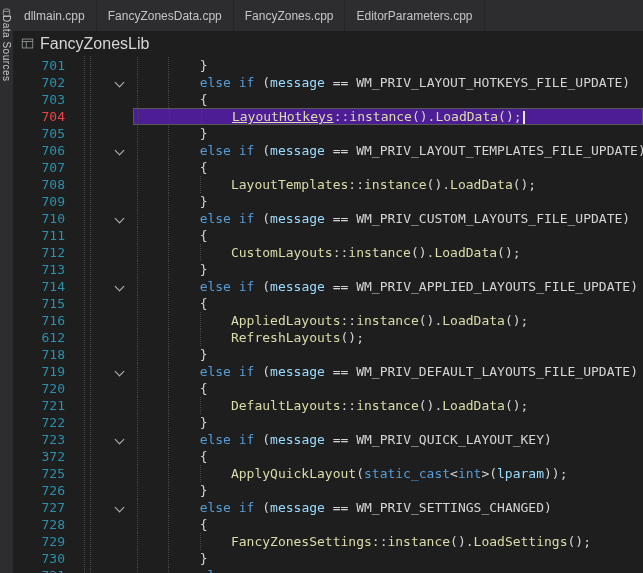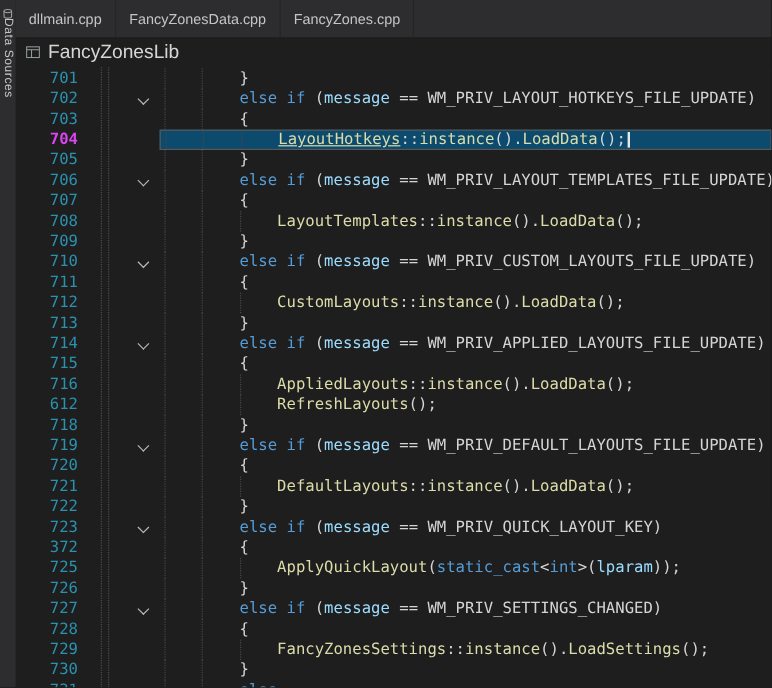--- a/index.html
+++ b/index.html
@@ -27,26 +27,26 @@
   .nav-ico{display:inline-flex;margin-right:6px;}
   .nav-label{font-size:16px;color:#d6d6d6;}
 
   
   .editor{position:absolute;left:13px;top:56px;right:0;bottom:0;
           font-family:"DejaVu Sans Mono",monospace;font-size:13px;color:#d4d4d4;}
   .mdot{position:absolute;top:0;bottom:0;width:0;border-left:1px dotted #4b4b50;}
   .code{position:absolute;left:0;top:1px;right:0;}
   .line{display:flex;height:17px;line-height:17px;}
   .ln{width:57px;text-align:right;padding-right:5px;box-sizing:border-box;color:#2b91af;flex:0 0 auto;}
-  .ln.cur-n{color:#d946ef;font-weight:bold;}
+  .ln.cur-n{color:#ef4444;font-weight:normal;}
   .fold{width:63px;position:relative;flex:0 0 auto;}
   .chev{position:absolute;left:46px;top:5px;width:6px;height:6px;
         border-right:1px solid #b8b8b8;border-bottom:1px solid #b8b8b8;transform:rotate(45deg);}
   .txt{flex:1;position:relative;white-space:pre;padding-left:4px;box-sizing:border-box;}
-  .line.cur .txt{background:#0c4a6e;border:1px solid #585858;line-height:15px;}
+  .line.cur .txt{background:#4c1d95;border:1px solid #585858;line-height:15px;}
   .g{position:absolute;top:0;bottom:0;width:0;border-left:1px dotted #464650;}
   .caret{display:inline-block;width:2px;height:13px;background:#e8e8e8;vertical-align:middle;margin-left:1px;}
 
   
   .tk-k{color:#569cd6;}
   .tk-v{color:#9cdcfe;}
   .tk-m{color:#d4d4d4;}
   .tk-p{color:#d4d4d4;}
   .tk-t,.tk-f{color:#dcdcaa;}
   .tk-tu{color:#dcdcaa;text-decoration:underline;}
@@ -73,20 +73,23 @@
   <div class="tab-bar">
       <div class="tab">
         <span class="tab-label">dllmain.cpp</span>
       </div>
       <div class="tab">
         <span class="tab-label">FancyZonesData.cpp</span>
       </div>
       <div class="tab">
         <span class="tab-label">FancyZones.cpp</span>
       </div>
+      <div class="tab">
+        <span class="tab-label">EditorParameters.cpp</span>
+      </div>
     </div>
 
   <div class="nav-bar">
     <span class="nav-ico">
       <svg width="13" height="13" viewBox="0 0 16 16">
           <g fill="none" stroke="#9ba3a3" stroke-width="1">
             <rect x="1.5" y="2.5" width="13" height="11"></rect>
             <line x1="1.5" y1="5.5" x2="14.5" y2="5.5"></line>
             <line x1="6.5" y1="5.5" x2="6.5" y2="13.5"></line>
           </g>

